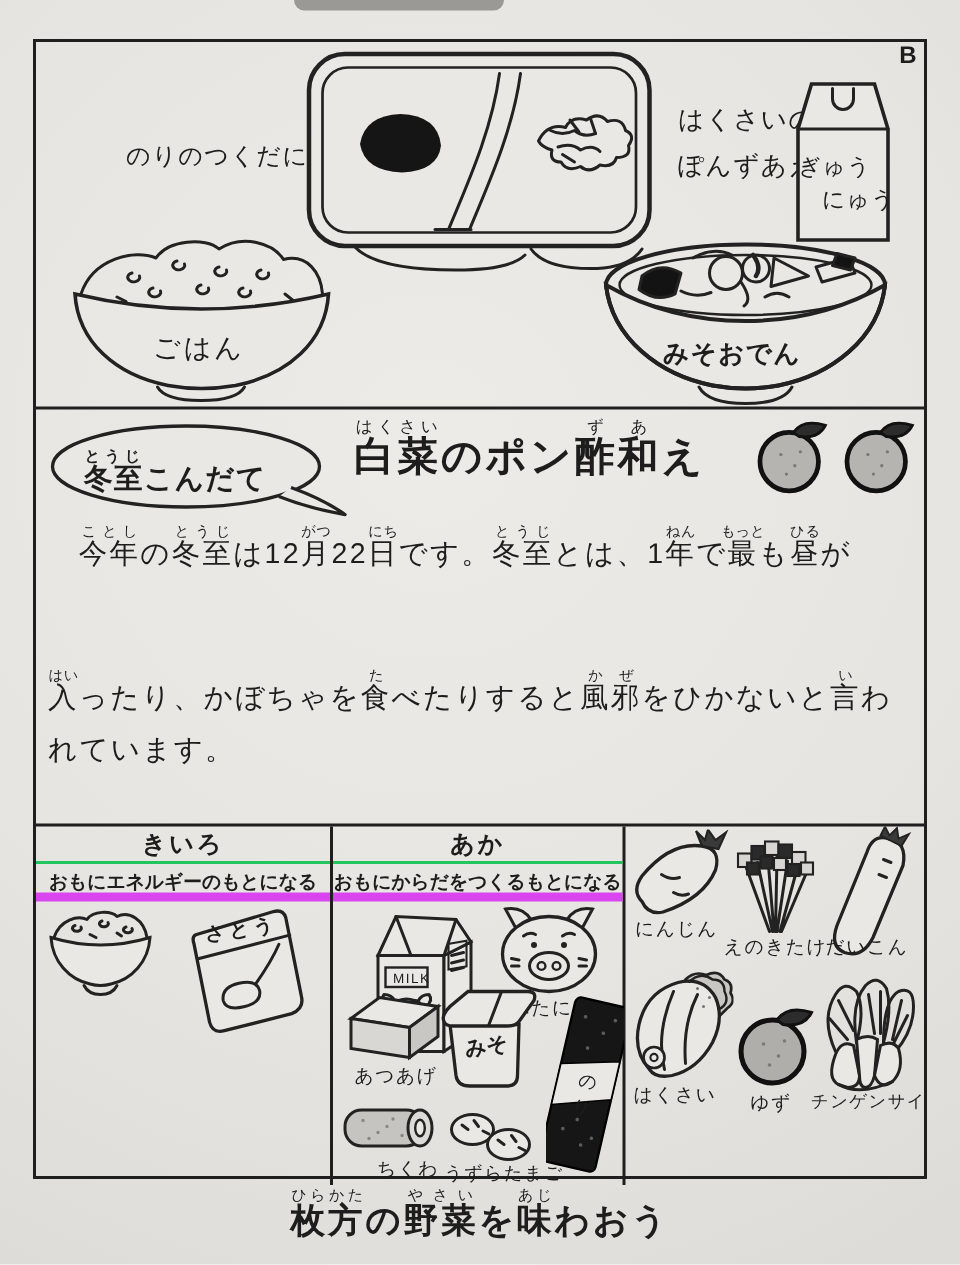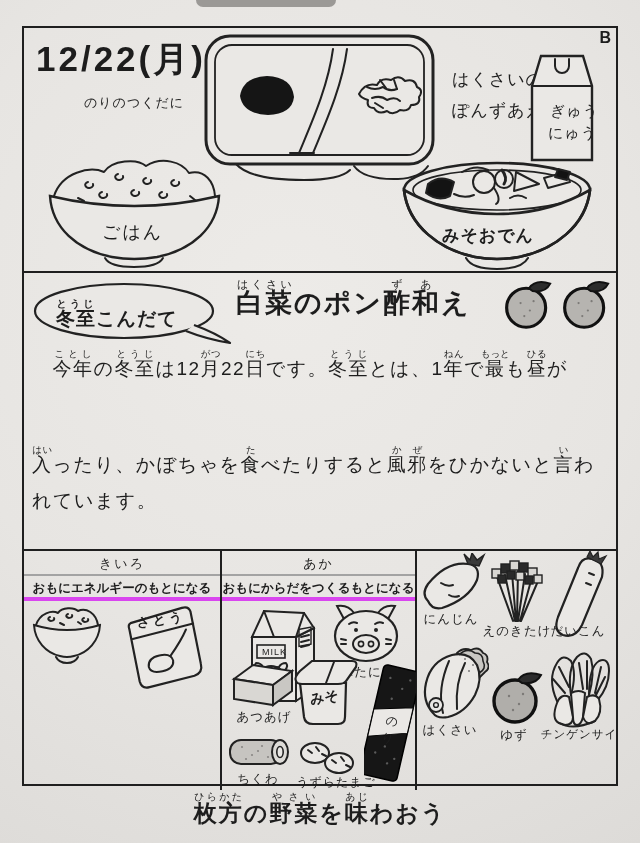--- a/index.html
+++ b/index.html
@@ -14,24 +14,24 @@
   .sheet{position:absolute;left:22px;top:26px;width:596px;height:760px;border:2.5px solid #1f1f1f;background:transparent}
   .abs{position:absolute}
   svg{display:block}
   .stroke{fill:none;stroke:#222;stroke-width:2;stroke-linecap:round;stroke-linejoin:round}
 
   
   .sec-top{position:absolute;top:0;left:0;right:0;height:245px;border-bottom:2.5px solid #1f1f1f}
   .date{position:absolute;left:12px;top:8px;font-size:35px;font-weight:bold;letter-spacing:3px}
   .corner-b{position:absolute;right:5px;top:1px;font-size:16px;font-weight:bold}
   .lbl{font-size:16px;letter-spacing:1px;white-space:nowrap}
-  .lbl-nori{left:60px;top:66px;font-size:13px}
+  .lbl-nori{left:60px;top:66px;font-size:16px}
   .lbl-ponzu{left:428px;top:36px;font-size:17px;line-height:31px}
   .milk-top{left:498px;top:18px;width:80px;height:122px}
-  .milk-top .t1{position:absolute;left:28px;top:56px;font-size:15px;letter-spacing:1px}
+  .milk-top .t1{position:absolute;left:10px;top:56px;font-size:15px;letter-spacing:1px}
   .milk-top .t2{position:absolute;left:26px;top:78px;font-size:15px;letter-spacing:1px}
   .tray{left:178px;top:4px}
   .ricebowl-big{left:18px;top:126px}
   .lbl-gohan{left:78px;top:192px;font-size:18px;letter-spacing:2px}
   .odenbowl{left:374px;top:126px}
   .lbl-oden{left:418px;top:196px;font-size:17px;font-weight:700;letter-spacing:1px}
 
   
   .sec-mid{position:absolute;top:245px;left:0;right:0;height:276px}
   .bubble{left:6px;top:8px}
@@ -41,42 +41,41 @@
   .feature-title rt{font-size:11px;font-weight:normal;letter-spacing:1px}
   .yuzu-pair{left:478px;top:4px;display:flex;gap:6px}
   .tline{position:absolute;left:8px;font-size:19px;letter-spacing:1.5px;white-space:nowrap;line-height:1}
   .tline rt{font-size:9.5px;letter-spacing:0}
   .l1{top:76px}.l2{top:124px}.l3{top:172px}.l4{top:218px}.l5{top:248px}
 
   
   .food-table{position:absolute;left:0;top:521px;width:100%;height:239px;border-top:2.5px solid #1f1f1f;display:grid;grid-template-columns:198px 195px 1fr}
   .fcol{position:relative;border-right:2.5px solid #1f1f1f}
   .fcol:last-child{border-right:none}
-  .fcol-head{height:25px;border-bottom:2px solid #a3a3a3;text-align:center;font-weight:normal;font-size:13px;line-height:25px;letter-spacing:2px}
-  .fcol-desc{height:25px;border-bottom:4px solid #d946ef;text-align:center;font-size:12.5px;line-height:24px;font-weight:600;white-space:nowrap}
+  .fcol-head{height:25px;border-bottom:2px solid #22c55e;text-align:center;font-weight:bold;font-size:16px;line-height:25px;letter-spacing:2px}
+  .fcol-desc{height:25px;border-bottom:6px solid #d946ef;text-align:center;font-size:12.5px;line-height:24px;font-weight:600;white-space:nowrap}
   .fcol-desc.small{font-size:9px;letter-spacing:0}
   .fcol-body{position:relative;height:189px}
   .flabel{position:absolute;font-size:12.5px;text-align:center;white-space:nowrap;letter-spacing:1px}
   .on-item{font-weight:600}
   .rot{transform:rotate(-8deg)}
   .nori-label{writing-mode:vertical-rl;text-orientation:upright;transform:rotate(14deg);font-size:12px;letter-spacing:2px}
 
   
   .footer-title{position:absolute;left:0;top:792px;width:100%;text-align:center;font-size:23px;font-weight:bold;letter-spacing:2px}
   .footer-title rt{font-size:10px;font-weight:normal;letter-spacing:1px}
 </style>
 </head>
 <body>
 
 <div class="photo-edge"></div>
 
 <div class="sheet">
 
   <div class="sec-top">
-    <div class="date">12/22(月)</div>
     <div class="corner-b">B</div>
 
     <div class="abs lbl lbl-nori">のりのつくだに</div>
 
     <div class="abs tray">
       <svg width="235" height="158" viewBox="0 0 235 158">
         <path class="stroke" stroke-width="2" d="M34 132 q14 16 68 16 q36 0 46 -10"></path>
         <path class="stroke" stroke-width="2" d="M152 134 q10 14 44 13 q22 -1 30 -13"></path>
         <rect x="4" y="4" width="227" height="128" rx="24" fill="#eae8e5" stroke="#222" stroke-width="3"></rect>
         <rect x="13" y="13" width="209" height="110" rx="17" fill="none" stroke="#222" stroke-width="1.8"></rect>
@@ -288,21 +287,21 @@
             <g fill="#8a8885">
                 <circle cx="14" cy="14" r="1.1"></circle>
                 <circle cx="24" cy="22" r="1.1"></circle>
                 <circle cx="34" cy="13" r="1.1"></circle>
                 <circle cx="18" cy="26" r="1.1"></circle>
                 <circle cx="40" cy="24" r="1.1"></circle>
                 <circle cx="30" cy="18" r="1.1"></circle>
               </g>
           </svg>
         </div>
-        <span class="flabel" style="left:0;top:170px;width:72px">ちくわ</span>
+        <span class="flabel" style="left:14px;top:170px;width:72px">ちくわ</span>
 
         <div class="abs" style="left:74px;top:138px">
           <svg width="68" height="38" viewBox="0 0 68 38">
             <ellipse cx="19" cy="14" rx="14" ry="10" fill="#eae8e5" stroke="#222" stroke-width="2"></ellipse>
             <g class="stroke" stroke-width="1.3">
                 <path d="M12 11 l4 3 m4 -6 l3 4 m3 3 l4 2"></path>
               </g>
             <ellipse cx="43" cy="24" rx="14" ry="10" fill="#eae8e5" stroke="#222" stroke-width="2"></ellipse>
             <g class="stroke" stroke-width="1.3">
                 <path d="M36 21 l4 3 m5 -6 l3 4 m2 4 l4 2"></path>

